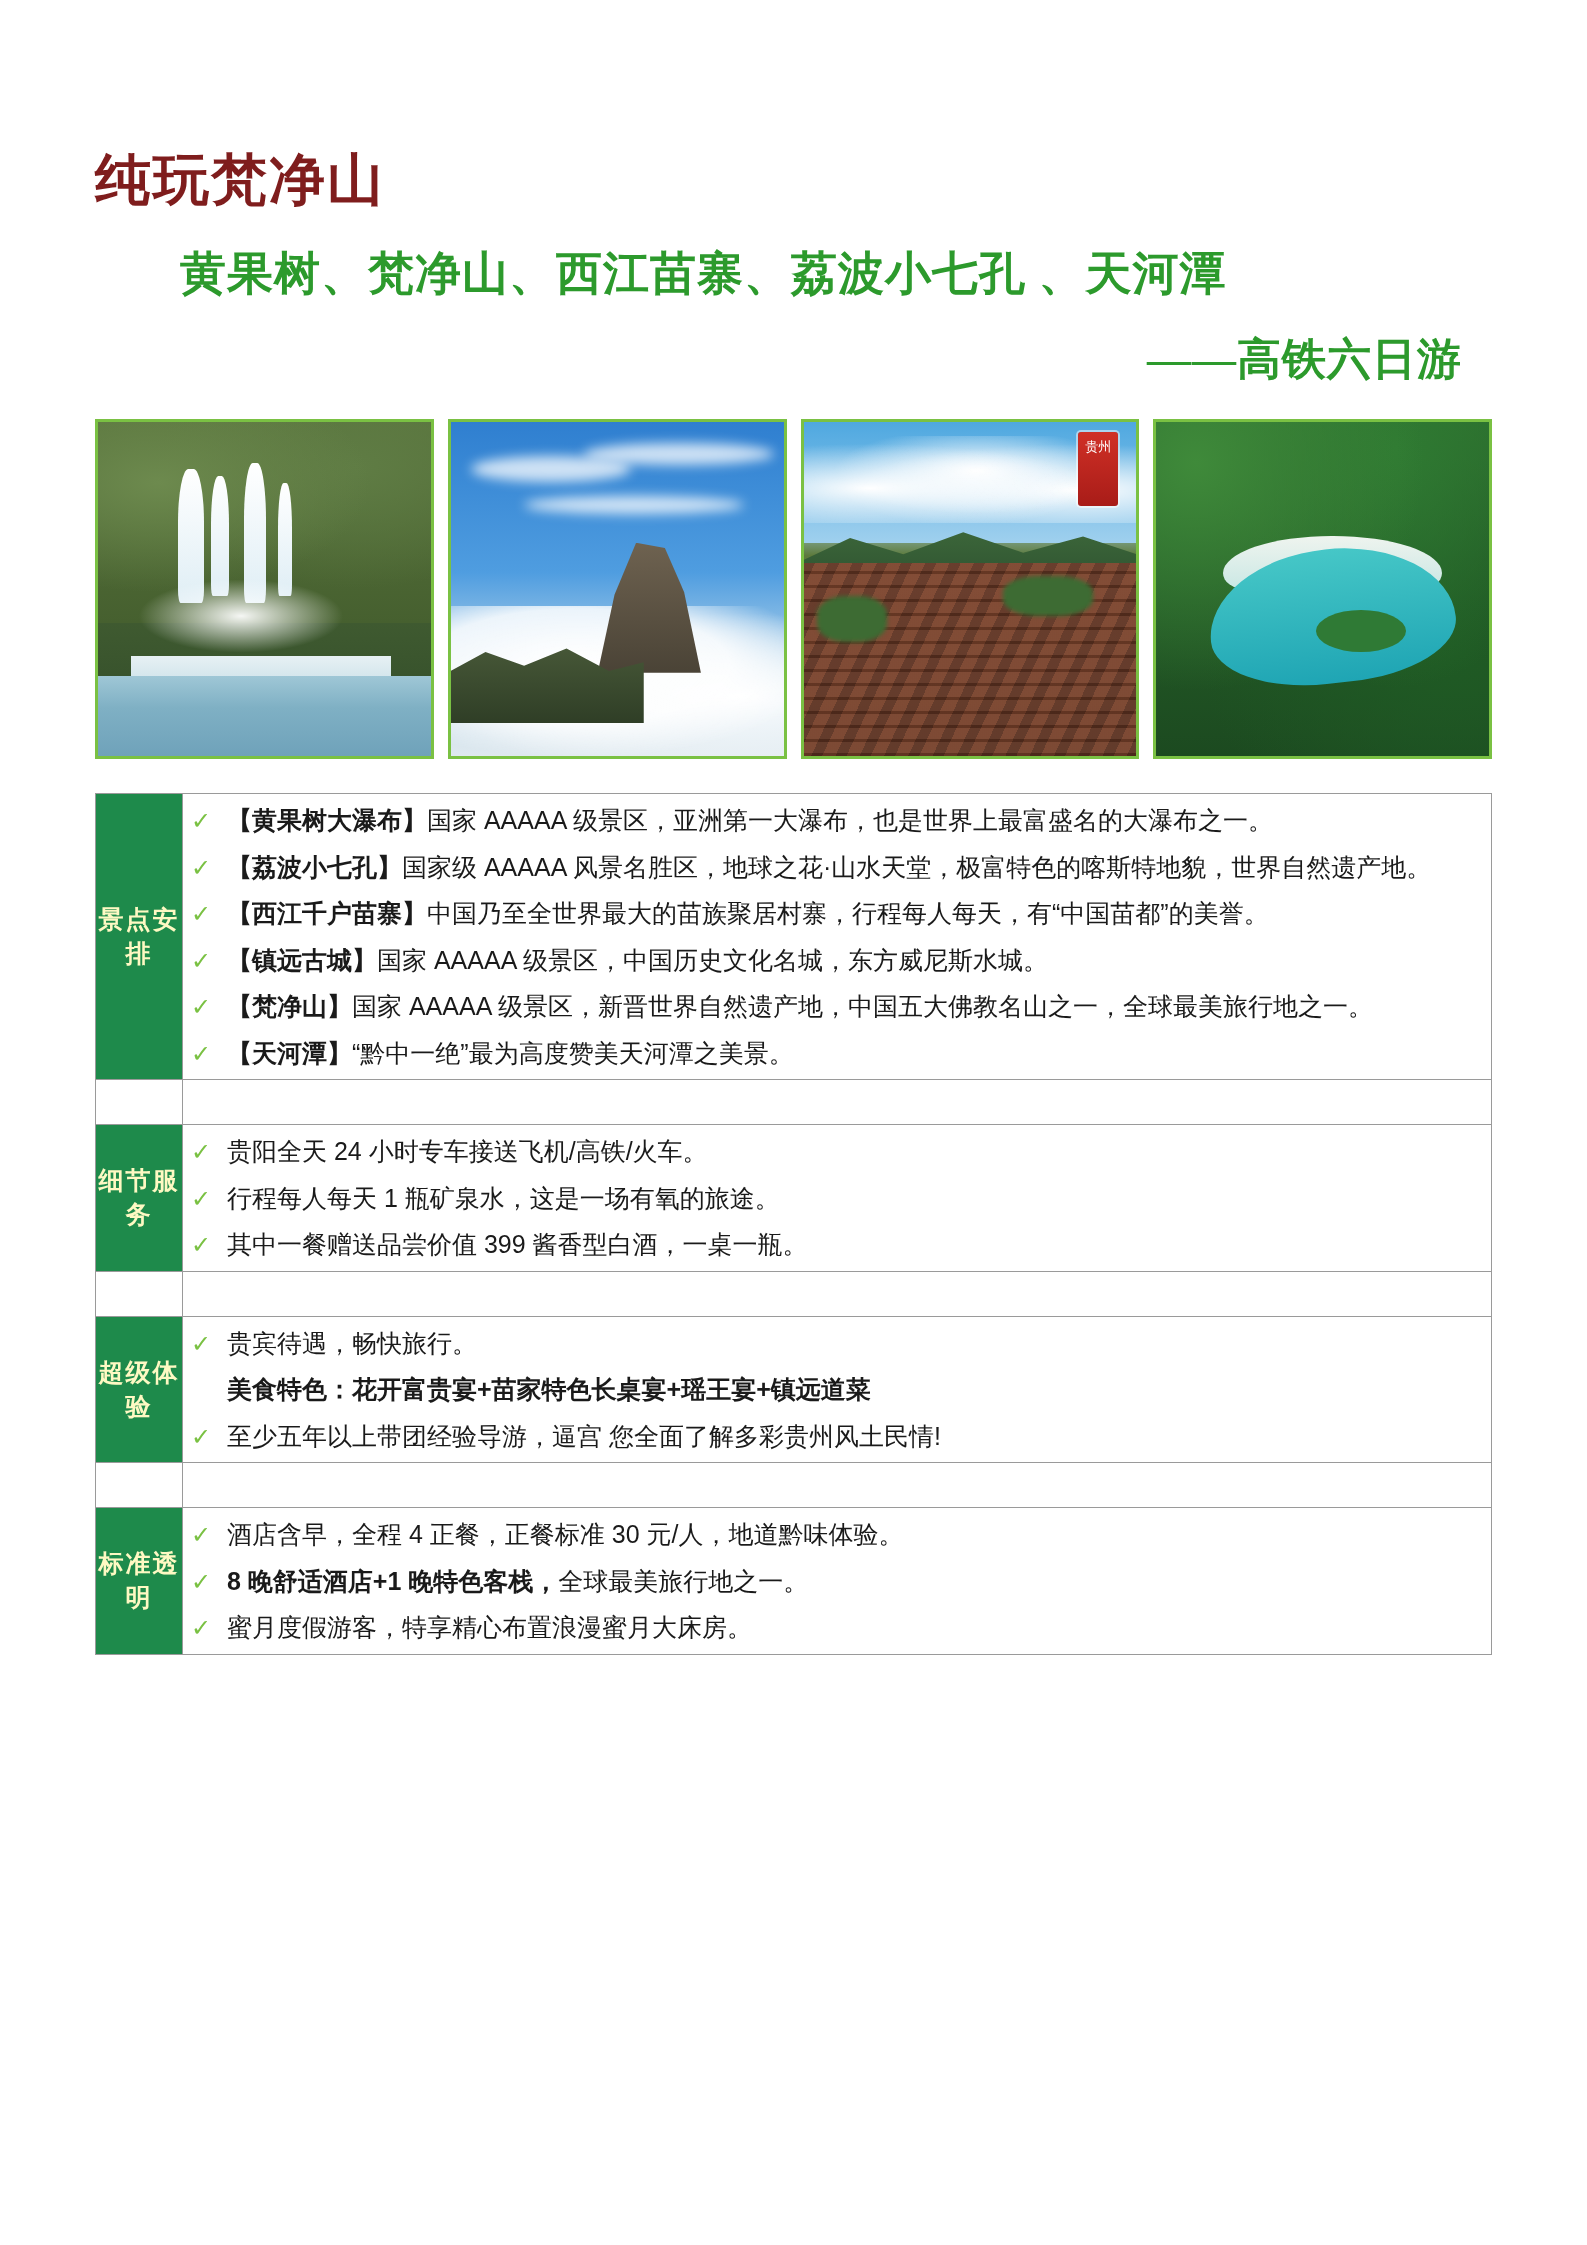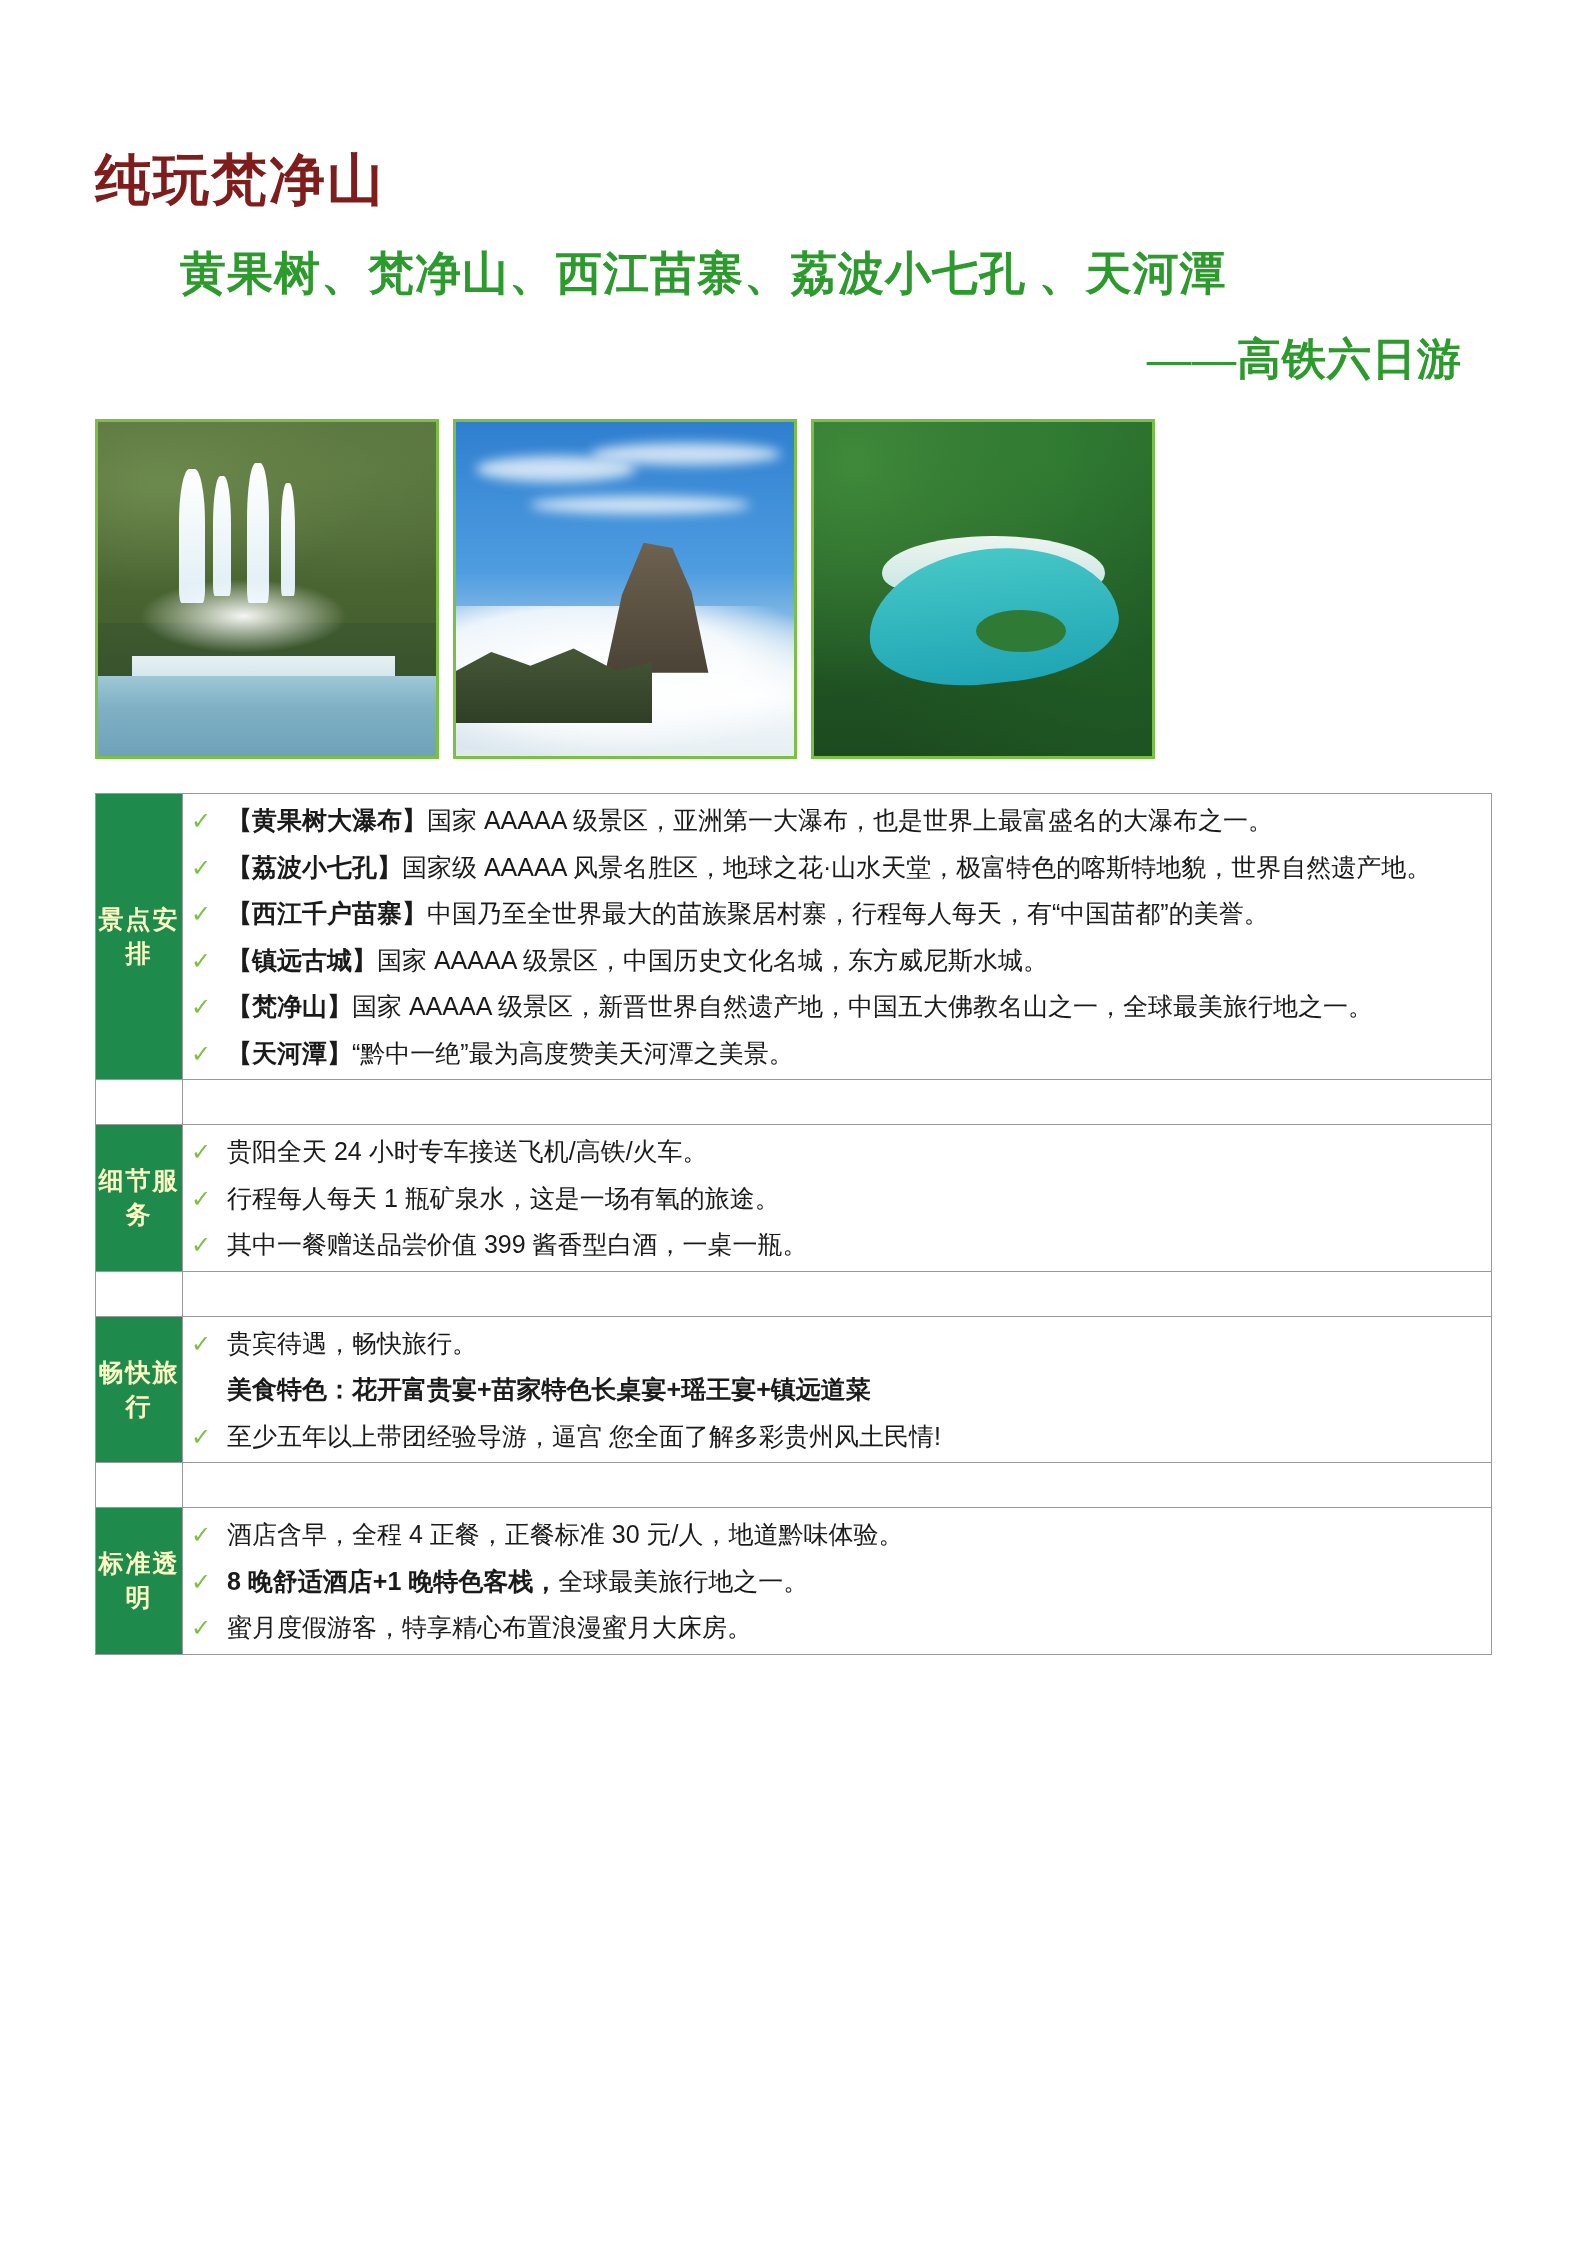--- a/index.html
+++ b/index.html
@@ -272,20 +272,32 @@
 
     <div class="photo ph2">
       <div class="cirrus" style="left:6%;top:10%;width:160px;height:26px;"></div>
       <div class="cirrus" style="left:40%;top:6%;width:190px;height:22px;"></div>
       <div class="cirrus" style="left:22%;top:22%;width:220px;height:18px;"></div>
       <div class="cloudband"></div>
       <div class="peak"></div>
       <div class="ridge"></div>
     </div>
 
+    <div class="photo ph3">
+      <div class="sky"></div>
+      <div class="clouds"></div>
+      <div class="hills"></div>
+      <div class="village"></div>
+      <div class="roofs"></div>
+      <div class="greenpatch" style="left:4%;top:52%;width:70px;height:46px;"></div>
+      <div class="greenpatch" style="left:60%;top:46%;width:90px;height:40px;"></div>
+      <div class="flag">
+        <div class="flagtext">贵州</div>
+      </div>
+    </div>
 
     <div class="photo ph4">
       <div class="forest"></div>
       <div class="weir"></div>
       <div class="water"></div>
       <div class="islet"></div>
     </div>
 
   </div>
 
@@ -348,21 +360,21 @@
           </ul>
         </td>
       </tr>
 
       <tr class="spacer">
         <td class="label"></td>
         <td></td>
       </tr>
 
       <tr>
-        <td class="label">畅快旅行</td>
+        <td class="label">超级体验</td>
         <td class="body">
           <ul class="bullets">
             <li>
               <span class="tick">✓</span>
               <span>贵宾待遇，畅快旅行。</span>
             </li>
             <li>
               <span class="b">美食特色：花开富贵宴+苗家特色长桌宴+瑶王宴+镇远道菜</span>
             </li>
             <li>

